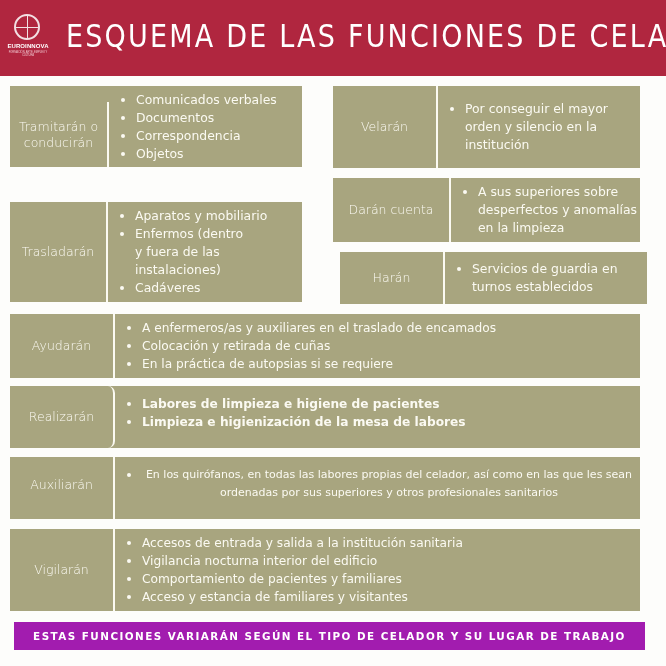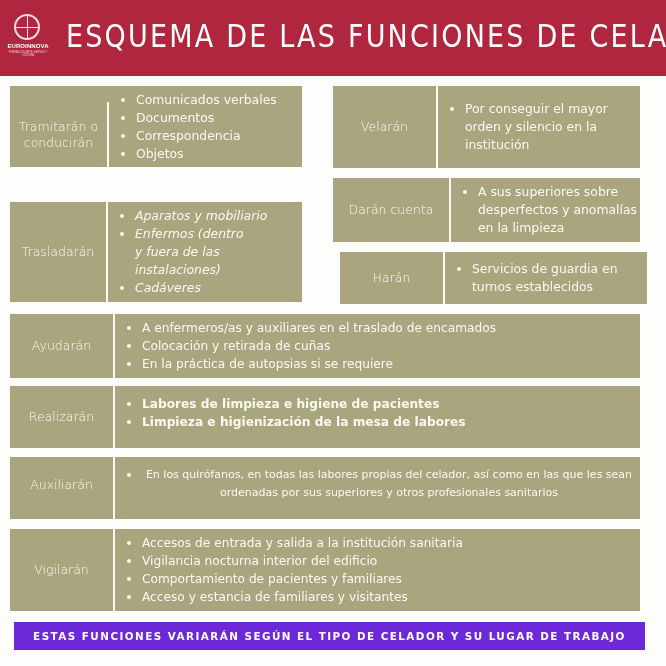--- a/index.html
+++ b/index.html
@@ -54,21 +54,21 @@
       font-family: "DejaVu Sans", sans-serif; font-size: 12.4px; line-height: 18px;
     }
     .box .items li::before {
       content: ""; position: absolute; left: 2px; top: 7px; width: 4px; height: 4px; border-radius: 50%;
       background: #fbfaf2;
     }
     .box.wide .items li { font-size: 12.2px; }
 
     .footer-bar {
       position: absolute; left: 14px; top: 622px; width: 631px; height: 28px;
-      background: #6d28d9; display: flex; align-items: center; justify-content: center;
+      background: #a21caf; display: flex; align-items: center; justify-content: center;
     }
     .footer-text {
       color: #ffffff; font-family: "DejaVu Sans", sans-serif; font-weight: bold; font-size: 10.4px;
       letter-spacing: 1.45px; white-space: nowrap;
     }
   </style>
 </head>
 <body>
 
 <div class="header">
@@ -85,21 +85,21 @@
   <ul class="items">
     <li>Comunicados verbales</li>
     <li>Documentos</li>
     <li>Correspondencia</li>
     <li>Objetos</li>
   </ul>
 </div>
 
 <div class="box" style="left:10px; top:202px; width:292px; height:100px;">
   <div class="label" style="width:98px;">Trasladarán</div>
-  <ul class="items" style="padding-right:24px;font-style:italic;">
+  <ul class="items" style="padding-right:24px;">
     <li>Aparatos y mobiliario</li>
     <li style="padding-right:28px;">Enfermos (dentro y fuera de las instalaciones)</li>
     <li>Cadáveres</li>
   </ul>
 </div>
 
 <div class="box" style="left:333px; top:86px; width:307px; height:82px;">
   <div class="label" style="width:105px;">Velarán</div>
   <ul class="items" style="padding-right:14px;">
     <li>Por conseguir el mayor orden y silencio en la institución</li>
@@ -123,21 +123,21 @@
 <div class="box wide" style="left:10px; top:314px; width:630px; height:64px;">
   <div class="label" style="width:105px;">Ayudarán</div>
   <ul class="items">
     <li>A enfermeros/as y auxiliares en el traslado de encamados</li>
     <li>Colocación y retirada de cuñas</li>
     <li>En la práctica de autopsias si se requiere</li>
   </ul>
 </div>
 
 <div class="box wide" style="left:10px; top:386px; width:630px; height:62px;">
-  <div class="label" style="width:105px;">Realizarán</div>
+  <div class="label" style="width:105px;border-radius:7px;">Realizarán</div>
   <ul class="items" style="padding-bottom:8px;font-weight:bold;">
     <li>Labores de limpieza e higiene de pacientes</li>
     <li>Limpieza e higienización de la mesa de labores</li>
   </ul>
 </div>
 
 <div class="box wide" style="left:10px; top:457px; width:630px; height:62px;">
   <div class="label" style="width:105px; padding-bottom:6px;">Auxiliarán</div>
   <ul class="items" style="padding-bottom:8px; padding-right:4px;">
     <li style="font-size:11px;text-align:center;">En los quirófanos, en todas las labores propias del celador, así como en las que les sean ordenadas por sus superiores y otros profesionales sanitarios</li>

